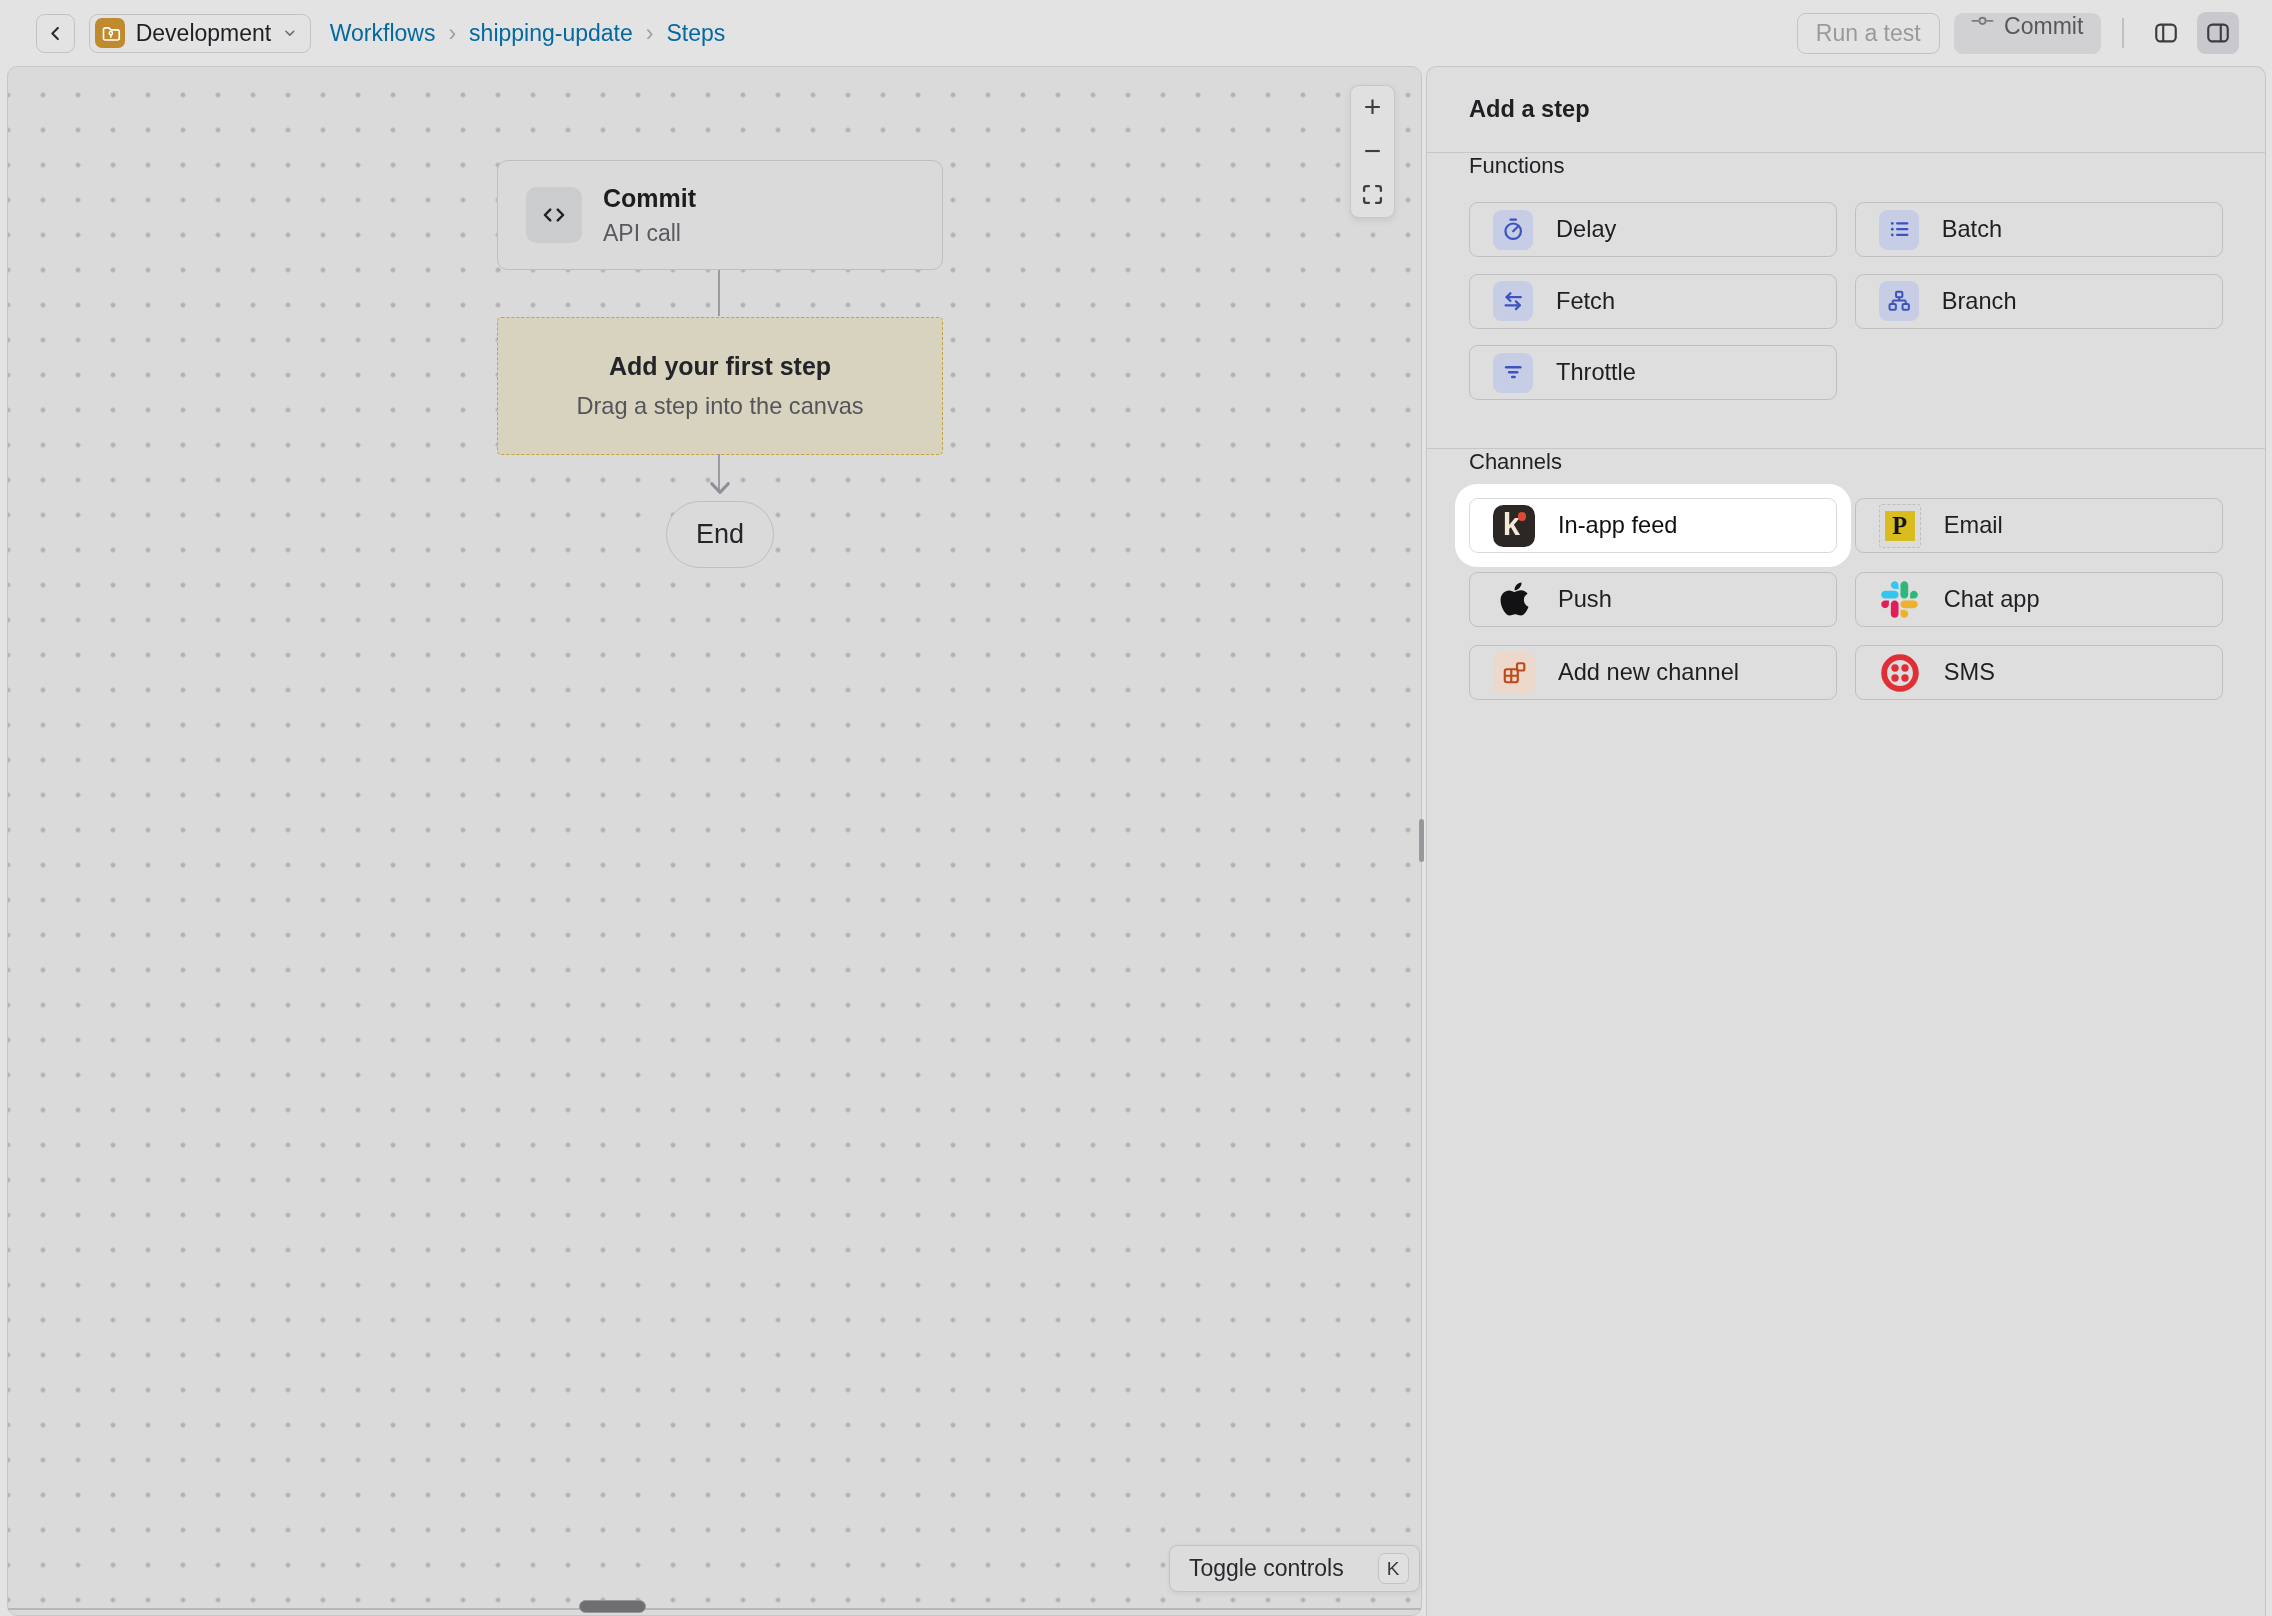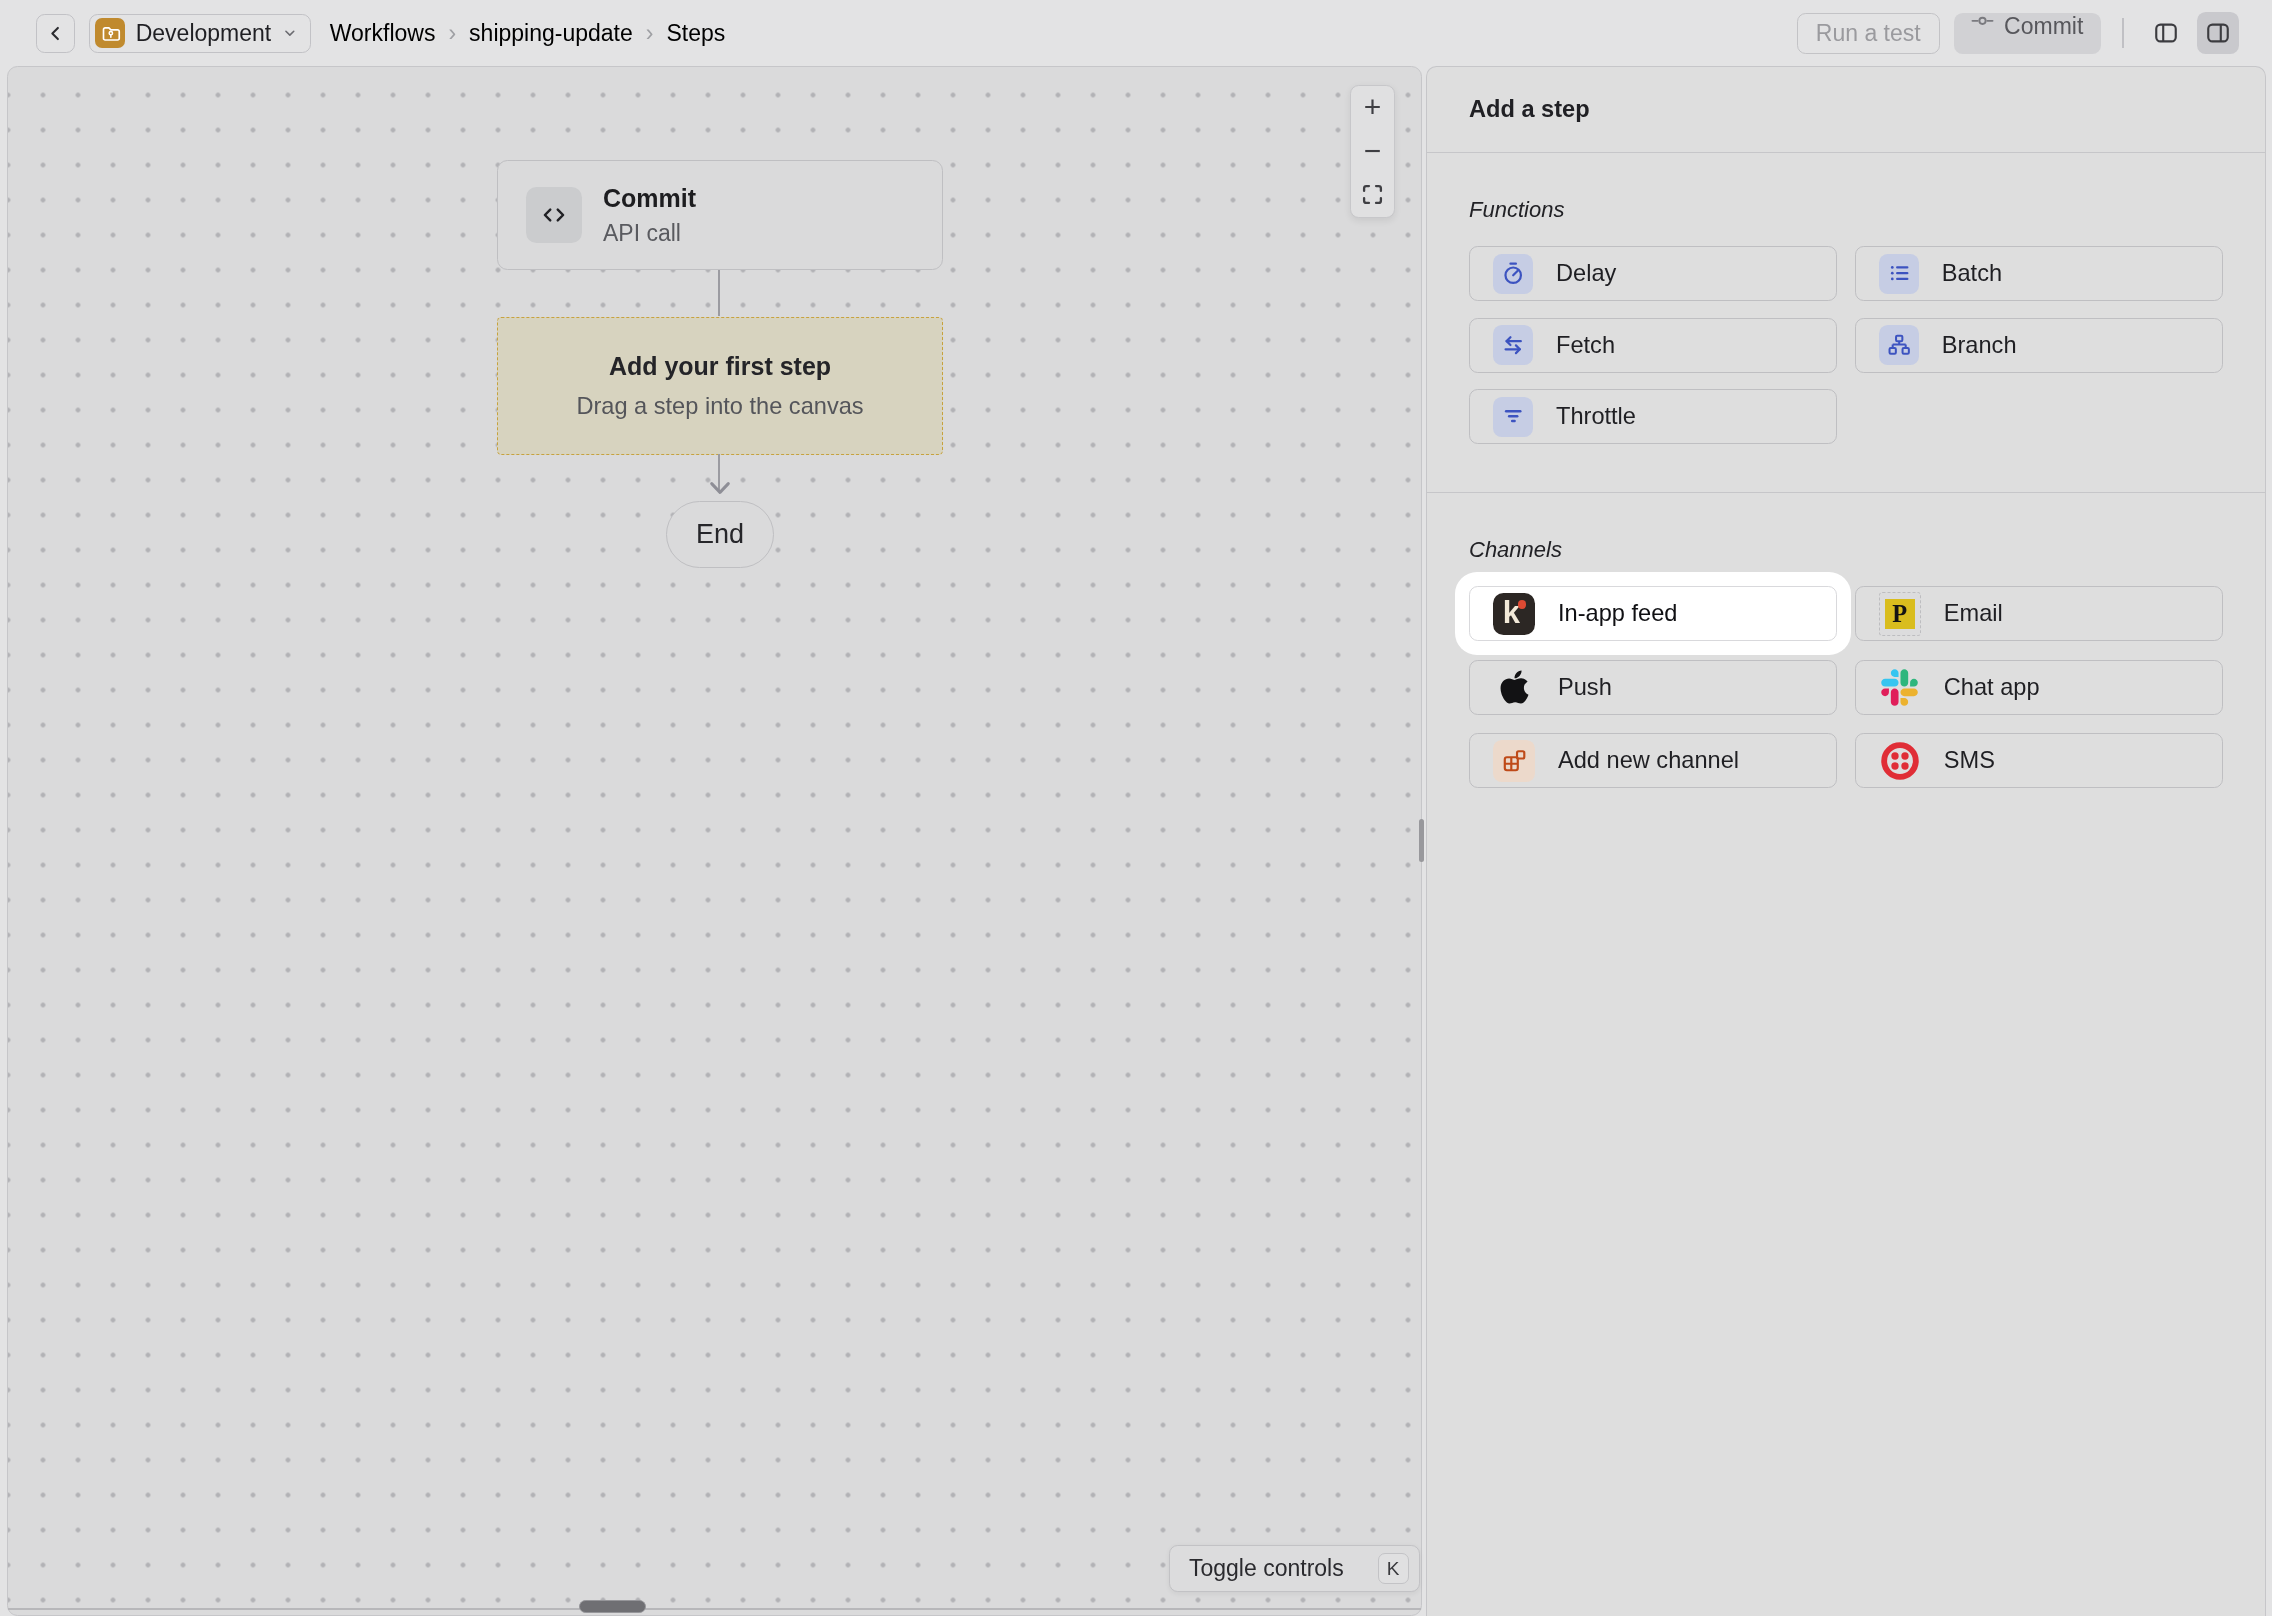--- a/index.html
+++ b/index.html
@@ -12,21 +12,21 @@
     display:flex; align-items:center; justify-content:space-between; padding:0 34px 0 36px; }
   .tb-left { display:flex; align-items:center; gap:14px; }
   .back-btn { width:39px; height:39px; border:1.3px solid #c2c2c6; border-radius:8.7px;
     display:flex; align-items:center; justify-content:center; background:transparent; }
   .env-badge { height:39px; display:flex; align-items:center; gap:10.5px; padding:0 12.2px 0 5.2px;
     border:1.3px solid #c2c2c6; border-radius:8.7px; }
   .env-icon { width:30px; height:30px; background:#c08a2e; border-radius:7px;
     display:flex; align-items:center; justify-content:center; }
   .env-label { font-size:23px; font-weight:500; color:#1f1f23; }
   .crumbs { display:flex; align-items:center; gap:13px; margin-left:5.2px; }
-  .crumb { font-size:23px; color:#000000; font-weight:500; }
+  .crumb { font-size:23px; color:#0369a1; font-weight:500; }
   .crumb-sep { font-size:23px; color:#9fa0a4; }
 
   .tb-right { display:flex; align-items:center; }
   .btn-run { height:41px; padding:0 18.3px; border:1.3px solid #c3c3c6; border-radius:8.7px;
     font-size:23px; font-weight:500; color:#9a9a9e; display:flex; align-items:center; background:transparent; }
   .btn-commit { height:41px; padding:0 17.5px; margin-left:14px; border:none; border-radius:8.7px;
     background:#d1d1d4; font-size:23px; font-weight:500; color:#57575c;
     display:flex; align-items:flex-start; gap:9.6px; }
   .tb-divider { width:1.7px; height:30px; background:#c0c0c4; margin:0 21px; }
   .icon-btn { width:42px; height:42px; border-radius:8.7px; display:flex; align-items:center; justify-content:center; background:transparent; }
@@ -81,21 +81,21 @@
   .vscroll-thumb { position:absolute; left:1419px; top:819px; width:5.2px; height:43px;
     background:#98989c; border-radius:2.6px; }
 
   
   .panel { position:absolute; left:1426px; top:66px; width:840px; height:1550px;
     background:#dedede; border:1.3px solid #c6c6c9; border-bottom:none; border-radius:10.5px 10.5px 0 0; }
   .panel-header { height:86px; display:flex; align-items:center; padding:0 42px;
     border-bottom:1.3px solid #c6c6c9; }
   .panel-title { font-size:23.6px; font-weight:600; color:#202024; }
   .panel-body { padding:0 42px; }
-  .section-label { margin-top:44px; font-size:22px; font-weight:500; color:#222226; line-height:26px;font-style:italic; }
+  .section-label { font-size:22px; font-weight:500; color:#222226; line-height:26px; }
   .grid { display:grid; grid-template-columns:1fr 1fr; column-gap:17.5px; row-gap:16.6px; margin-top:23px; }
   .grid.channels { row-gap:18.3px; }
   .card { height:55px; border:1.3px solid #bfbfc2; border-radius:8.7px;
     display:flex; align-items:center; gap:23px; padding-left:23px; background:transparent; }
   .card-label { font-size:23.6px; color:#1f1f23; }
   .card.highlighted { position:relative; z-index:2; background:#ffffff; border-color:#d9d9dc;
     box-shadow:0 0 0 14px #ffffff; }
   .card.highlighted .card-label { color:#101013; }
   .fn-icon { width:40px; height:40px; background:#c6cde4; border-radius:8.7px; flex:none;
     display:flex; align-items:center; justify-content:center; }

